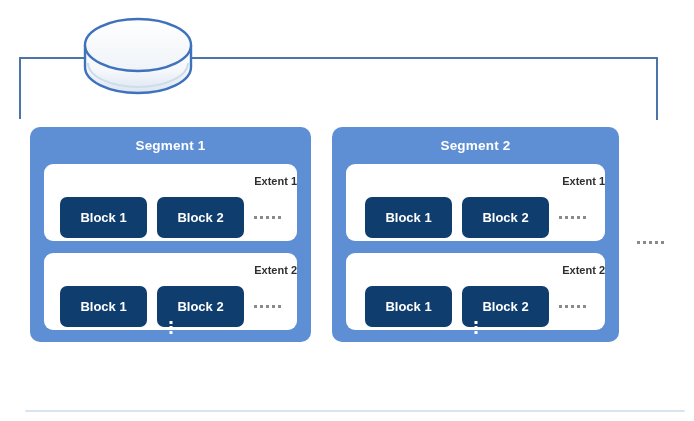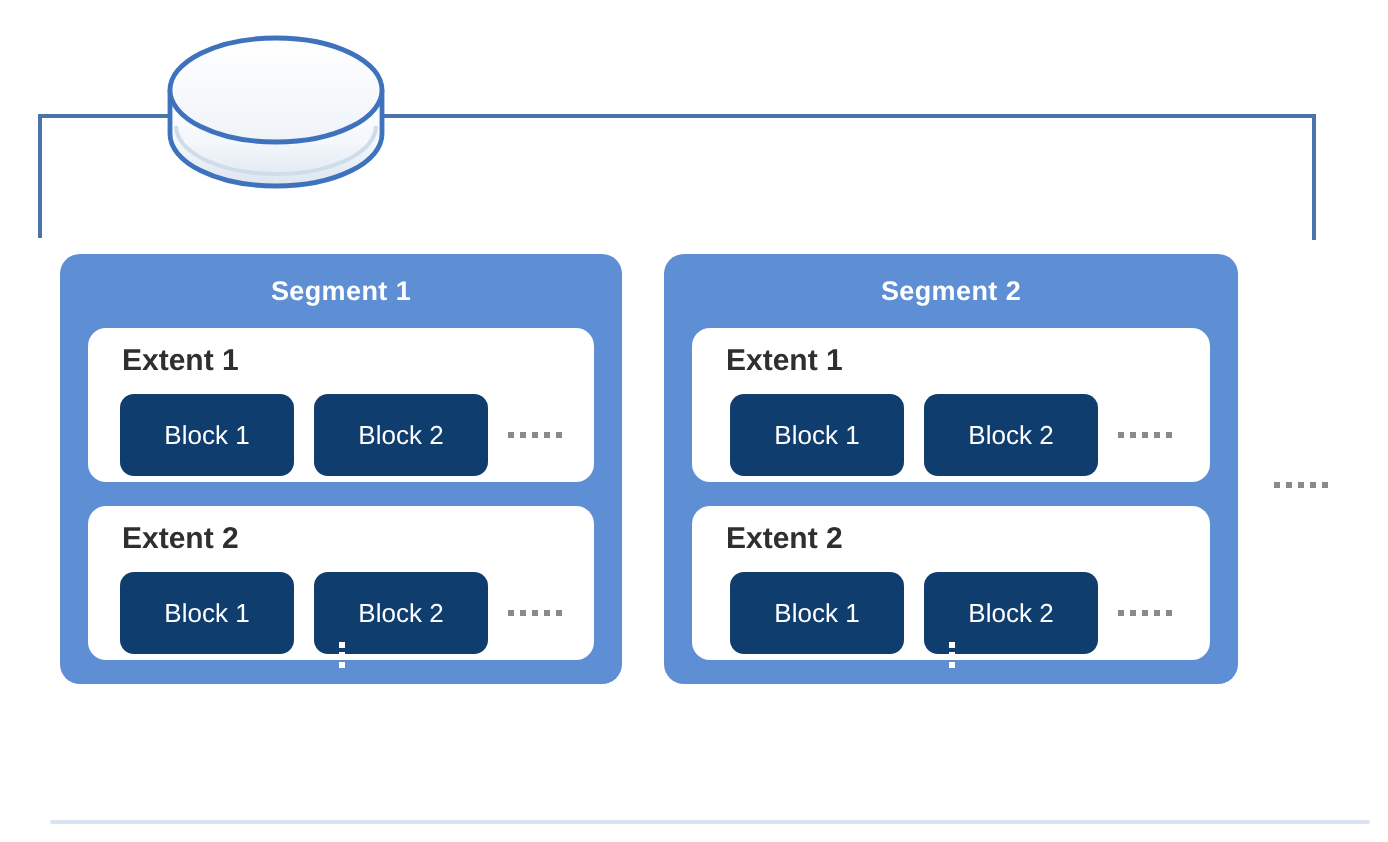--- a/index.html
+++ b/index.html
@@ -48,32 +48,32 @@
     height:45px;display:flex;align-items:center;justify-content:center;
     color:var(--segment-text);font-weight:bold;font-size:13.5px;
     letter-spacing:.2px;
   }
   .extent{
     background:#fff;border-radius:9px;
     margin:0 14px 12px 14px;height:92px;
     padding-top:7px;
   }
   .extent-title{
-    text-align:left;color:var(--extent-text);
-    font-weight:bold;font-size:15px;line-height:20px;padding-left:17px;
+    text-align:right;color:var(--extent-text);
+    font-weight:bold;font-size:11px;line-height:20px;padding-left:17px;
   }
   .block-row{
     display:flex;align-items:center;justify-content:center;
     gap:10px;margin-top:6px;padding:0 6px;
   }
   .block{
     width:87px;height:41px;border-radius:7px;
     background:var(--block-navy);
     display:flex;align-items:center;justify-content:center;
-    color:var(--block-text);font-weight:normal;font-size:13px;
+    color:var(--block-text);font-weight:bold;font-size:13px;
   }
   .dots-h{display:flex;gap:3px;align-items:center;}
   .dots-h i{display:block;width:3px;height:3px;background:var(--dots-gray);}
   .dots-v{
     position:absolute;bottom:8px;left:50%;transform:translateX(-50%);
     display:flex;flex-direction:column;gap:2px;
   }
   .dots-v i{display:block;width:3px;height:3px;background:#fff;}
   
   .more-segments{position:absolute;left:637px;top:241px;}

